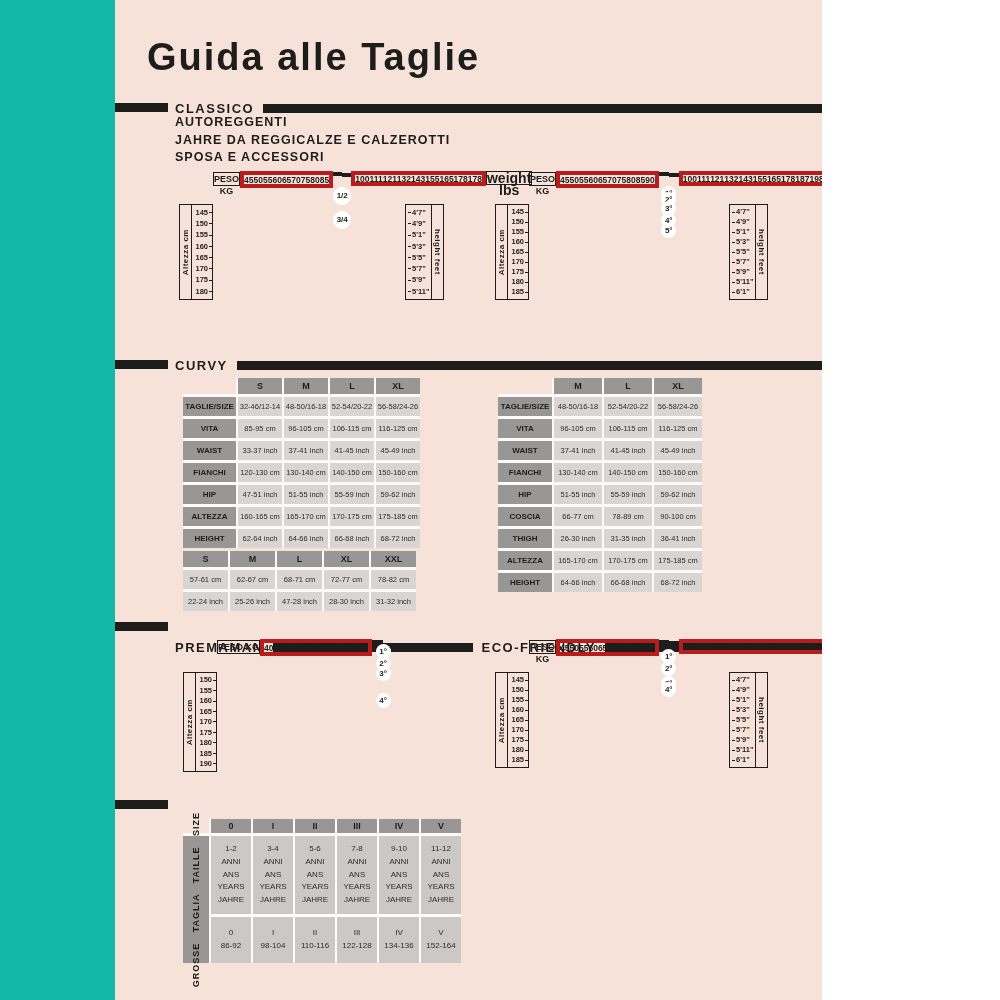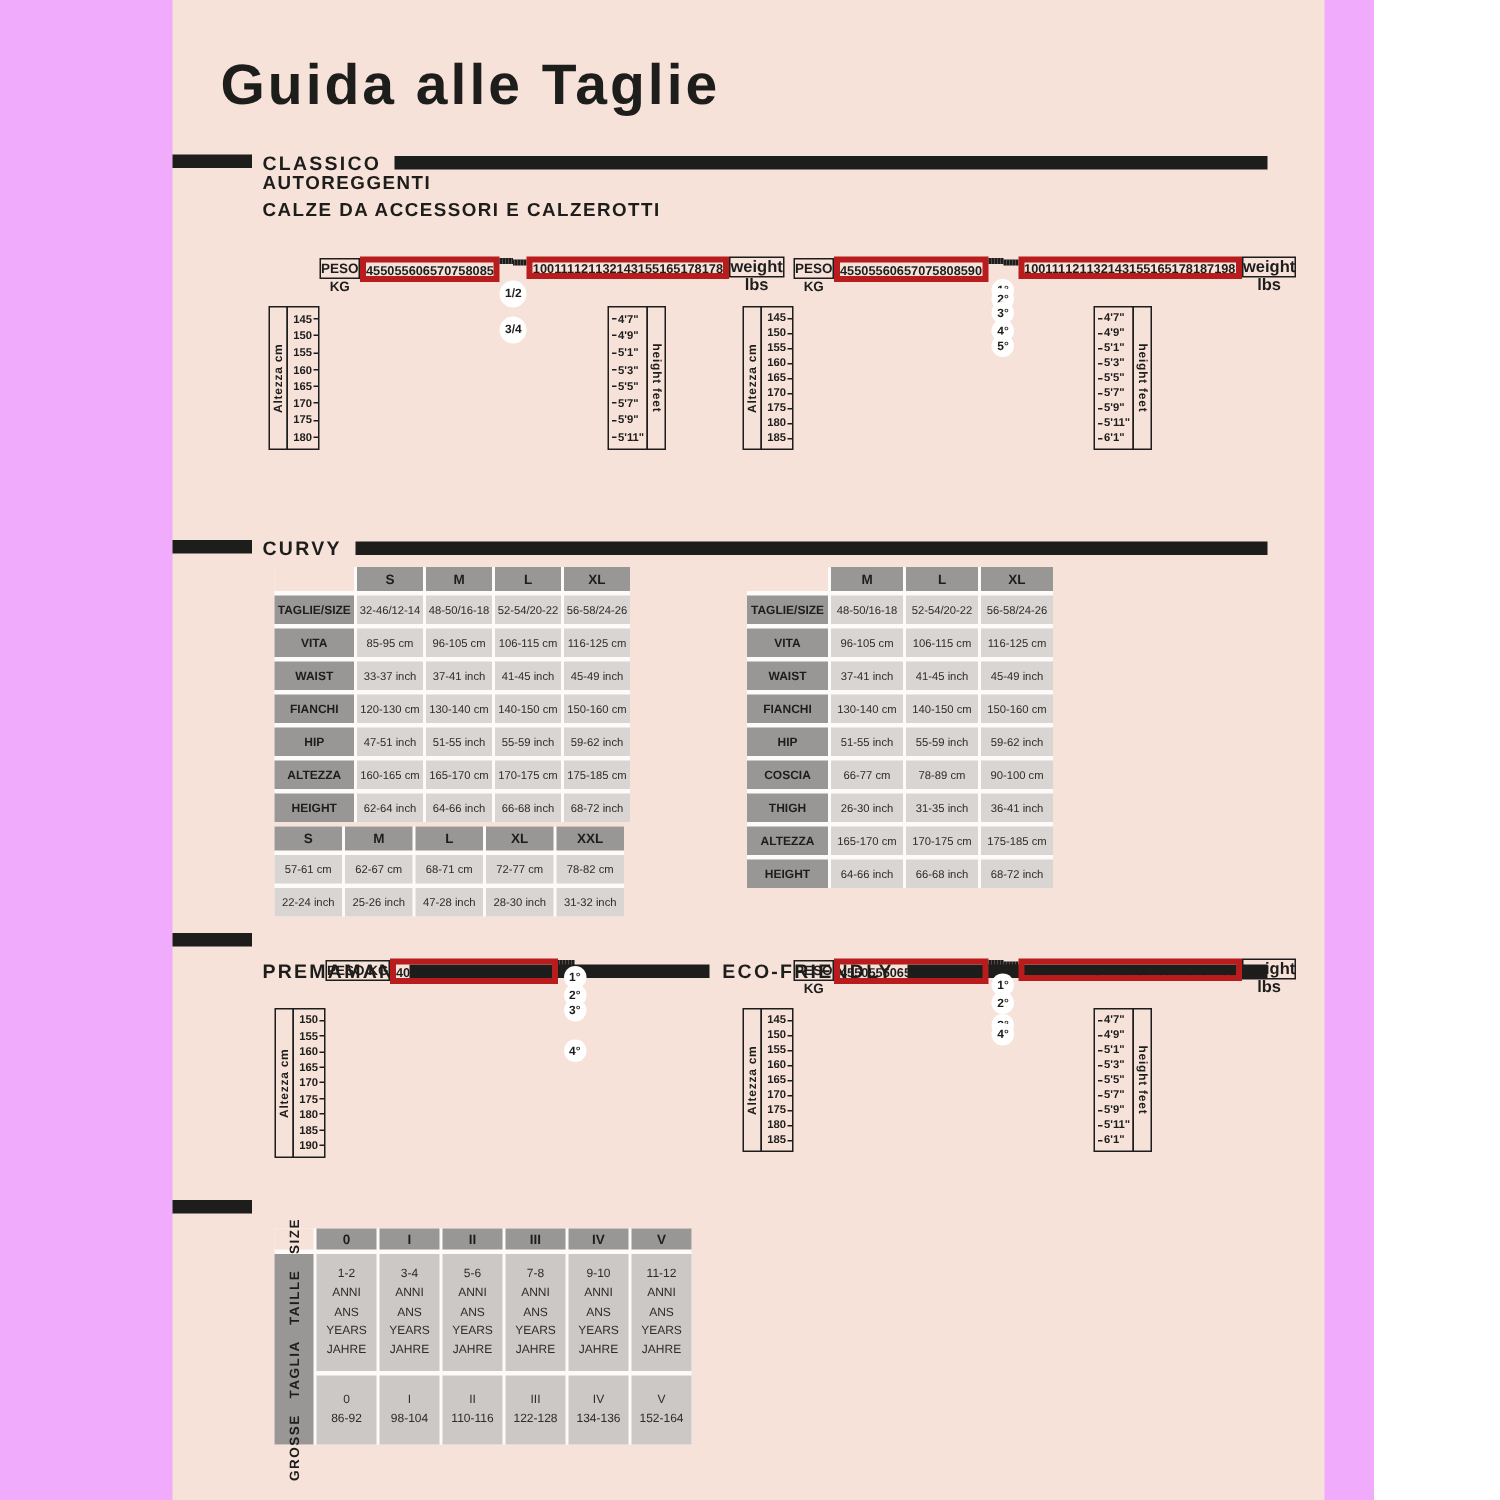--- a/index.html
+++ b/index.html
@@ -1,17 +1,17 @@
 <!DOCTYPE html>
 <html><head>
 <meta charset="utf-8">
 <style>
   html,body{margin:0;padding:0;background:#fff;}
   body{font-family:"Liberation Sans",sans-serif;color:#1d1d1b;}
-  .page{position:relative;width:916px;height:1000px;background:#f0abfc;overflow:hidden;}
+  .page{position:relative;width:822px;height:1000px;background:#14b8a6;overflow:hidden;}
   .panel{position:absolute;left:115px;top:0;width:768px;height:1000px;background:#f7e2da;}
   .title{position:absolute;left:32px;top:36px;margin:0;font-size:38px;font-weight:bold;letter-spacing:2px;}
 
   
   .stub{position:absolute;left:0;width:53px;height:9px;background:#1d1d1b;}
   .header-row{position:absolute;left:60px;width:670px;height:18px;display:flex;align-items:center;gap:9px;}
   .header-label{font-weight:bold;font-size:13px;letter-spacing:1.5px;white-space:nowrap;}
   .bar{background:#1d1d1b;height:9px;flex:1;}
   .bar.fixed{flex:0 0 200px;}
   .sublines{position:absolute;left:60px;top:114px;font-weight:bold;font-size:12.5px;letter-spacing:1px;line-height:17.5px;}
@@ -38,21 +38,21 @@
   .num-row{display:flex;align-items:center;border:4px solid #b91c1c;box-sizing:border-box;margin-top:-1px;height:17px;font-weight:bold;font-size:8.5px;}
   .num-row span{flex:1;text-align:center;}
   .tick-row{display:flex;height:6px;}
   .tick-row.bottom{height:5px;align-items:flex-end;}
   .tick-cell{flex:1;display:flex;justify-content:center;}
   .tick-cell i{display:block;width:1px;height:4px;background:#1d1d1b;}
   .plot{position:relative;}
   .plot svg{position:absolute;left:0;top:0;width:100%;height:100%;}
   .badge{position:absolute;background:#ffffff;border-radius:50%;display:flex;align-items:center;justify-content:center;font-weight:bold;color:#1d1d1b;}
   .lbs-row{height:15px;}
-  .weight-box{border:1px solid #1d1d1b;box-sizing:border-box;margin-top:-1px;height:14px;line-height:12px;text-align:center;font-weight:bold;font-size:11px;}
+  .weight-box{border:1px solid #1d1d1b;box-sizing:border-box;margin-top:-1px;height:14px;line-height:12px;text-align:center;font-weight:bold;font-size:14px;}
 
   
   .sg-table{position:absolute;display:grid;background:#fdfbf9;gap:3px 2px;}
   #curvy-main{left:68px;top:378px;grid-template-columns:53px repeat(4,44px);grid-template-rows:16px repeat(7,19px);}
   #curvy-right{left:383px;top:378px;grid-template-columns:54px repeat(3,48px);grid-template-rows:16px repeat(9,19px);}
   #curvy-small{left:68px;top:551px;grid-template-columns:repeat(5,45px);grid-template-rows:16px 19px 19px;}
   #bambina{left:68px;top:819px;grid-template-columns:26px repeat(6,40px);grid-template-rows:14px 78px 46px;}
   .cell{display:flex;align-items:center;justify-content:center;text-align:center;}
   .th{background:#999795;font-weight:bold;font-size:9px;}
   .rowlabel{background:#999795;font-weight:bold;font-size:8px;}
@@ -70,21 +70,22 @@
 
     <h1 class="title">Guida alle Taglie</h1>
 
     <div class="stub" style="top:103px"></div>
     <div class="header-row" style="top:99px">
       <span class="header-label">CLASSICO</span>
       <div class="bar"></div>
     </div>
     <div class="sublines">
       <div>AUTOREGGENTI</div>
-      <div>CALZE DA ACCESSORI E CALZEROTTI</div>
+      <div>JAHRE DA REGGICALZE E CALZEROTTI</div>
+      <div>SPOSA E ACCESSORI</div>
     </div>
 
     <div class="wh-chart" id="chart0">
         <div class="wh-left">
           <div class="vbox" style="height: 96px;">
             <span class="vtext-up">Altezza cm</span>
           </div>
           <div class="cm-box" style="height: 96px;">
             <div class="cm-row">145<i></i></div>
             <div class="cm-row">150<i></i></div>

